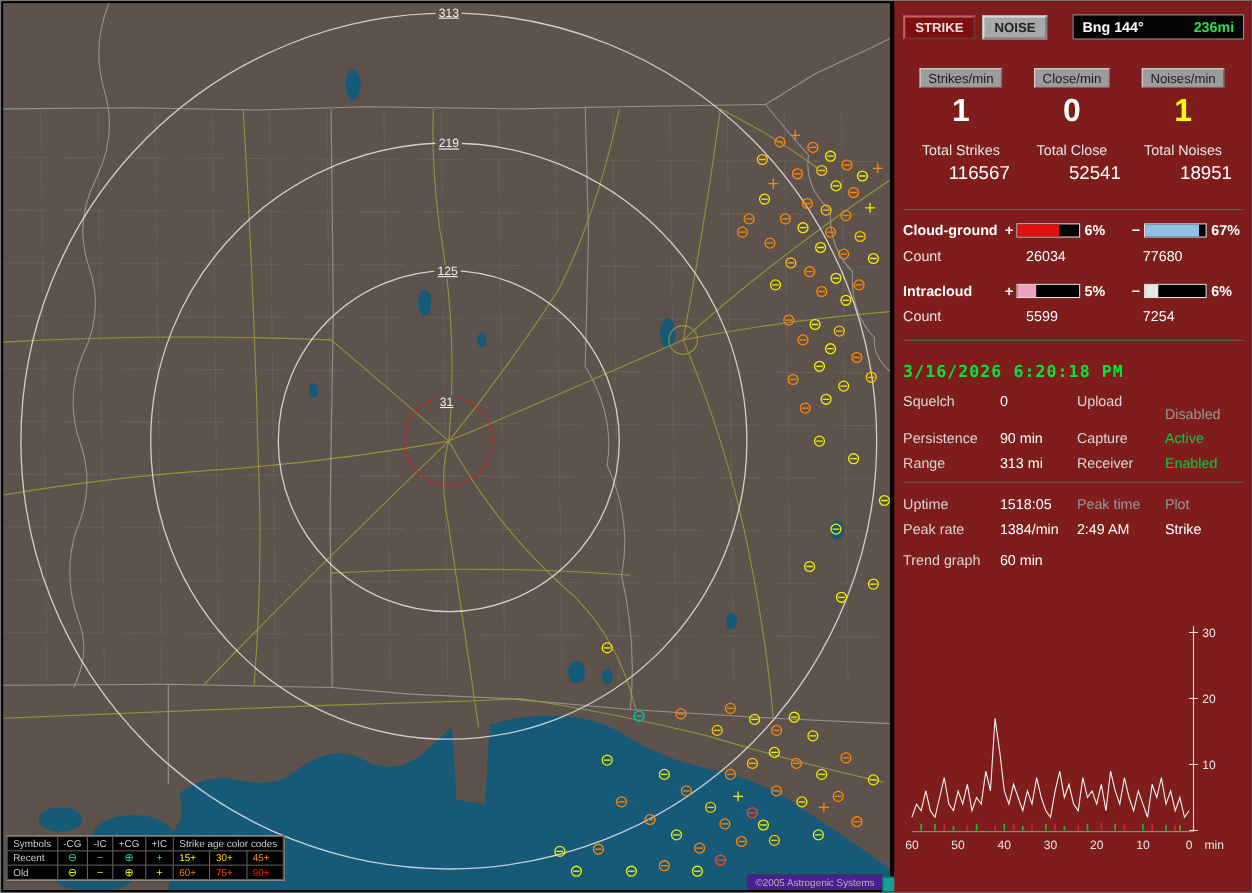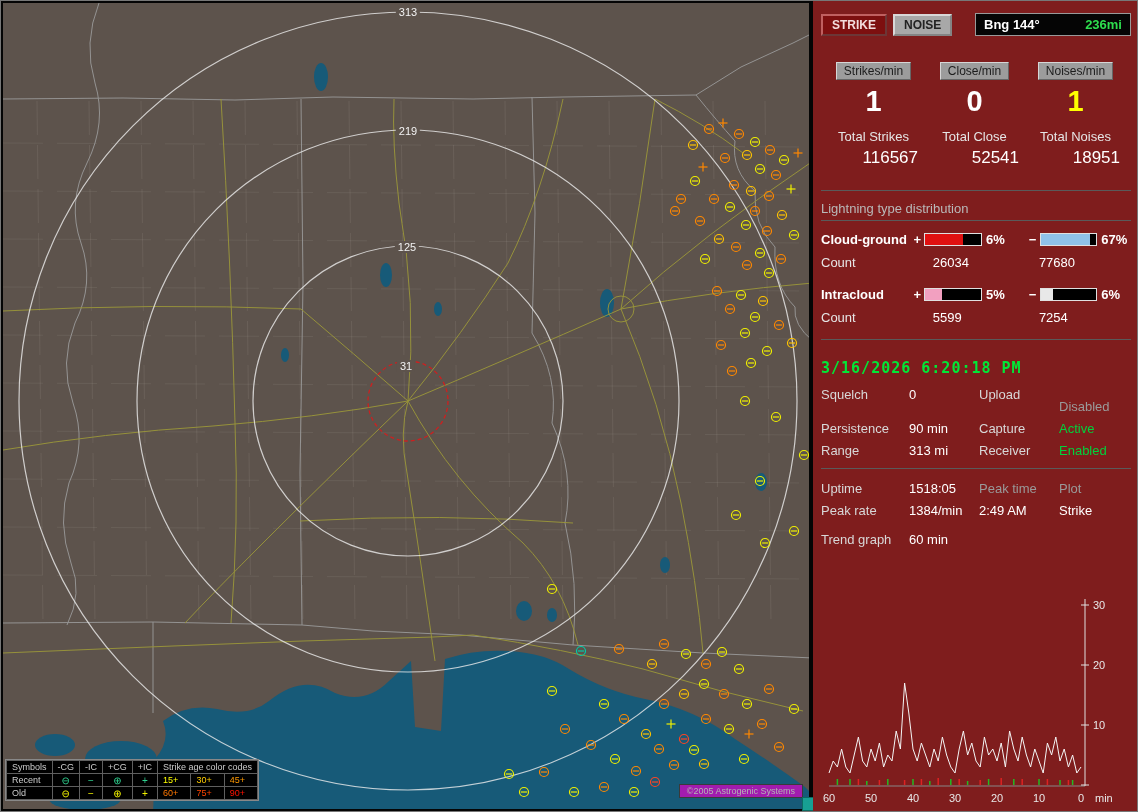--- a/index.html
+++ b/index.html
@@ -3,26 +3,26 @@
 <meta charset="utf-8">
 <style>
   html,body{margin:0;padding:0;background:#000;}
   .app{position:relative;width:1138px;height:812px;background:#050505;overflow:hidden;
        font-family:"Liberation Sans",sans-serif;border:1px solid #777;box-sizing:border-box;}
   
   .map{position:absolute;left:2px;top:2px;width:806px;height:806px;background:#5d534c;}
   .map svg{position:absolute;left:0;top:0;}
   .map-overlay{position:absolute;left:0;top:0;width:806px;height:806px;pointer-events:none;}
   .ring-label{position:absolute;transform:translate(-50%,-50%);color:#f2f2f2;font-size:11px;
-              background:#5d534c;padding:0 3px;line-height:12px;}
+              background:#5d534c;padding:0 3px;line-height:12px;text-decoration:underline;}
   .legend{position:absolute;left:2px;bottom:8px;background:#000;border:1px solid #888;color:#ddd;}
   .legend table{border-collapse:collapse;font-size:9px;}
   .legend td{border:1px solid #5f5f5f;padding:1px 5px;white-space:nowrap;color:#ccc;}
   .legend td.sym{font-size:10px;text-align:center;padding:0 4px;}
-  .copyright{position:absolute;right:6px;bottom:11px;background:#a21caf;border:1px solid #3a3a3a;
+  .copyright{position:absolute;right:6px;bottom:0;background:#4c1d95;border:1px solid #3a3a3a;
              color:#b5b5b5;font-size:9px;padding:1px 7px;}
   .corner-box{position:absolute;left:801px;top:796px;width:12px;height:12px;background:#17a093;border:1px solid #0b6b62;}
   
   .panel{position:absolute;left:812px;top:0;width:326px;height:812px;background:#7f1d1d;color:#ddd;font-size:13px;}
   .hdr-row{display:flex;align-items:center;margin:12px 8px 0 8px;gap:6px;}
   .btn{font-size:12px;font-weight:bold;padding:2px 9px;cursor:pointer;font-family:"Liberation Sans",sans-serif;}
   .btn-strike{background:#7d0f0f;color:#f2dcdc;border:2px outset #c06060;}
   .btn-noise{background:#a8a8a8;color:#222;border:2px outset #d8d8d8;}
   .bng-box{margin-left:auto;display:flex;justify-content:space-between;align-items:center;
            width:138px;border:1px solid #999;background:#050505;padding:3px 8px;font-weight:bold;font-size:13px;color:#fff;}
@@ -616,21 +616,20 @@
       <div class="rate-col">
         <div class="badge">Noises/min</div>
         <div class="big-num yellow">1</div>
         <div class="total-label">Total Noises</div>
         <div class="total-value">18951</div>
       </div>
     </div>
 
     <div class="hr" style="margin-top:22px;"></div>
 
-    <div class="dist-title">Lightning type distribution</div>
 
     <div class="dist-row">
       <span class="lab">Cloud-ground</span>
       <span class="sign">+</span>
       <span class="bar">
           <span class="bar-fill" style="display: block; width: 68%; background: rgb(224, 16, 16);"></span>
         </span>
       <span class="pct">6%</span>
       <span class="sign">−</span>
       <span class="bar">

